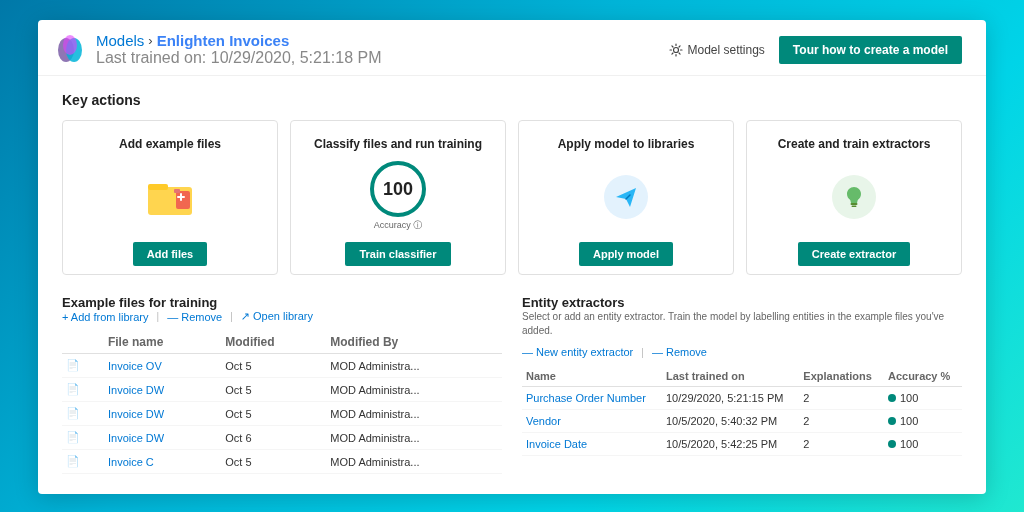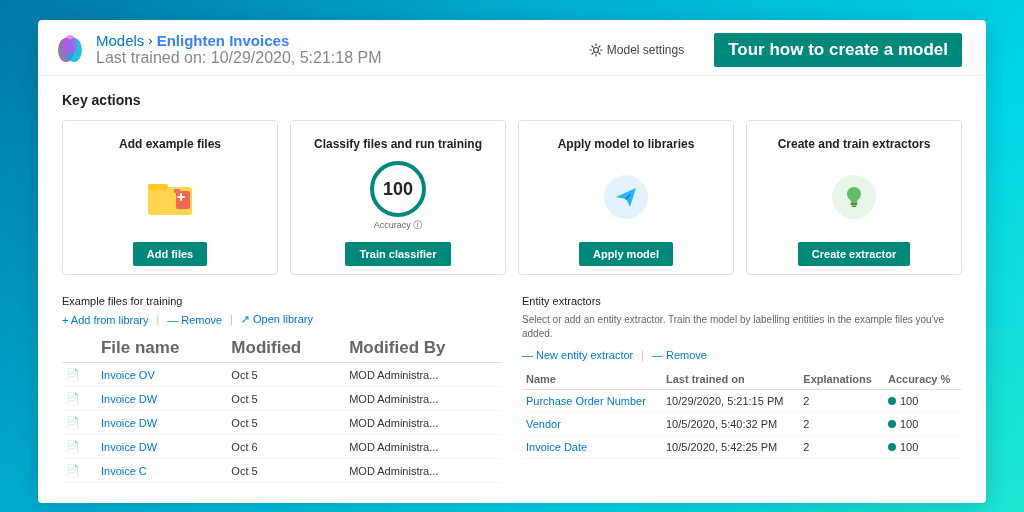--- a/index.html
+++ b/index.html
@@ -61,25 +61,24 @@
       background: none;
       border: none;
       cursor: pointer;
     }
     .tour-btn {
       background: #00897b;
       color: #fff;
       border: none;
       border-radius: 2px;
       padding: 7px 14px;
-      font-size: 17px;
+      font-size: 12px;
       font-weight: 600;
       cursor: pointer;
       white-space: nowrap;
-      margin-left: 16px;
     }
     
     .main-content {
       padding: 16px 24px 20px 24px;
       flex: 1;
     }
     .section-title {
       font-size: 14px;
       font-weight: 600;
       color: #222;
@@ -169,24 +168,23 @@
       align-items: center;
       justify-content: center;
     }
     
     .bottom-row {
       display: grid;
       grid-template-columns: 1fr 1fr;
       gap: 20px;
     }
     .panel-title {
-      font-size: 11px;
-      font-weight: 400;
+      font-size: 13px;
+      font-weight: 700;
       color: #222;
-      margin-bottom: 6px;
     }
     .panel-actions {
       display: flex;
       align-items: center;
       gap: 8px;
       margin-bottom: 8px;
     }
     .panel-action-link {
       font-size: 11px;
       color: #0078d4;
@@ -207,21 +205,21 @@
       width: 100%;
       border-collapse: collapse;
       font-size: 11px;
     }
     .files-table th {
       text-align: left;
       color: #666;
       font-weight: 600;
       padding: 4px 6px 4px 4px;
       border-bottom: 1px solid #e0e0e0;
-      font-size: 17px;
+      font-size: 12px;
     }
     .files-table td {
       padding: 5px 6px 5px 4px;
       color: #333;
       border-bottom: 1px solid #f5f5f5;
       font-size: 11px;
     }
     
     .entity-desc {
       font-size: 10px;

